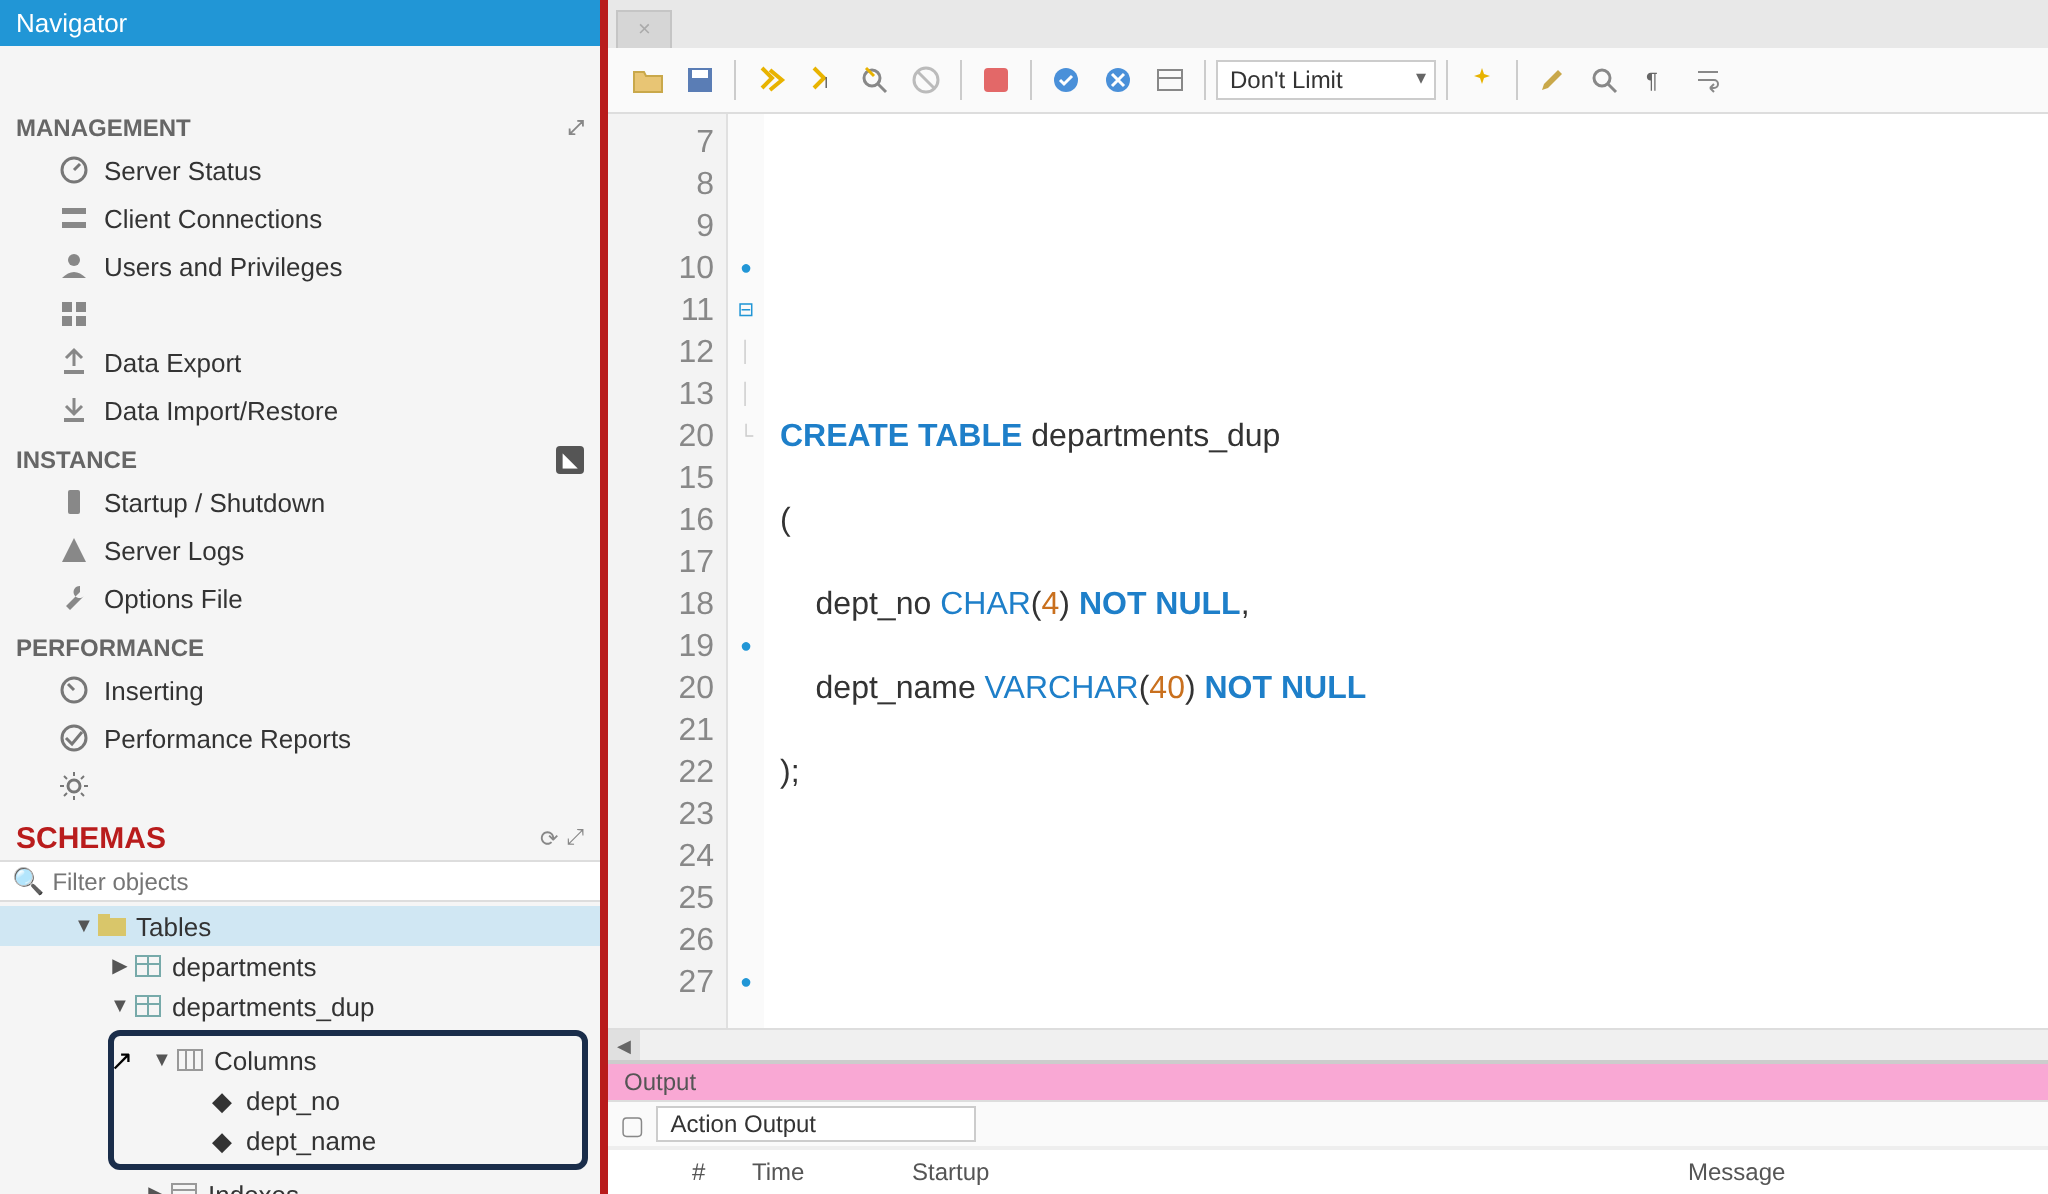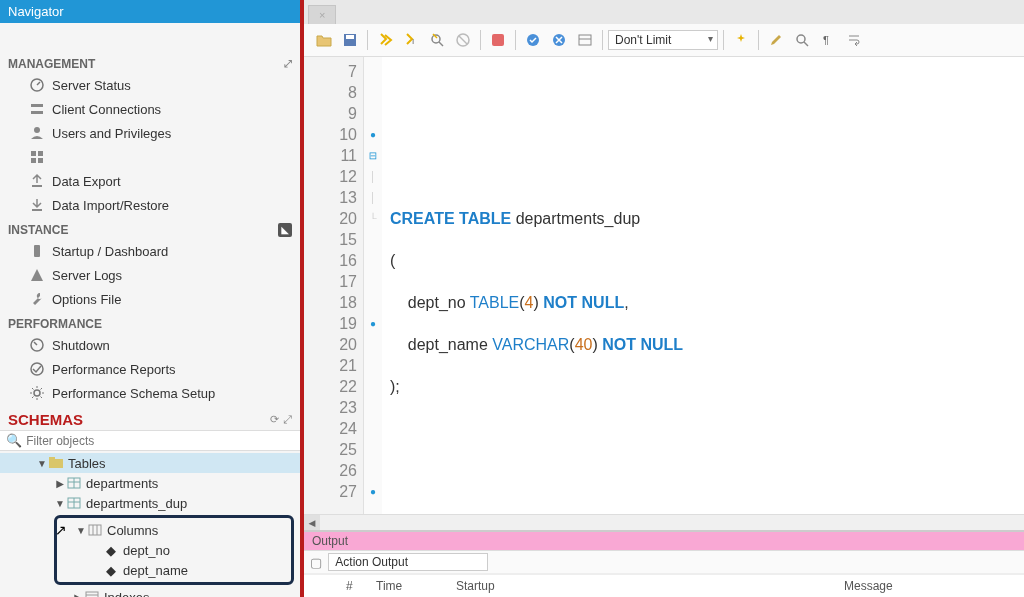--- a/index.html
+++ b/index.html
@@ -145,21 +145,21 @@
     <div class="section-header">
       <span>INSTANCE</span>
       <span class="icon" style="background:#555;width:14px;height:14px;border-radius:2px;color:#fff;font-size:9px;display:flex;align-items:center;justify-content:center;">◣</span>
     </div>
     <div class="nav-item">
       <span class="icon">
           <svg viewBox="0 0 16 16">
             <rect x="5" y="2" width="6" height="12" rx="1" fill="#888"></rect>
           </svg>
         </span>
-      <span>Startup / Dashboard</span>
+      <span>Startup / Shutdown</span>
     </div>
     <div class="nav-item">
       <span class="icon">
           <svg viewBox="0 0 16 16">
             <path d="M8 2 L2 14 L14 14 Z" fill="#888"></path>
           </svg>
         </span>
       <span>Server Logs</span>
     </div>
     <div class="nav-item">
@@ -174,39 +174,38 @@
     <div class="section-header">
       <span>PERFORMANCE</span>
     </div>
     <div class="nav-item">
       <span class="icon">
           <svg viewBox="0 0 16 16">
             <circle cx="8" cy="8" r="6" fill="none" stroke="#777" stroke-width="1.5"></circle>
             <path d="M8 8 L5 5" stroke="#777" stroke-width="1.5"></path>
           </svg>
         </span>
-      <span>Shutdown</span>
+      <span>Inserting</span>
     </div>
     <div class="nav-item">
       <span class="icon">
           <svg viewBox="0 0 16 16">
             <circle cx="8" cy="8" r="6" fill="none" stroke="#777" stroke-width="1.5"></circle>
             <path d="M4 8 L7 11 L12 5" stroke="#777" stroke-width="1.5" fill="none"></path>
           </svg>
         </span>
       <span>Performance Reports</span>
     </div>
     <div class="nav-item">
       <span class="icon">
           <svg viewBox="0 0 16 16">
             <circle cx="8" cy="8" r="3" fill="none" stroke="#777" stroke-width="1.5"></circle>
             <path d="M8 1v2M8 13v2M1 8h2M13 8h2M3 3l1.5 1.5M11.5 11.5L13 13M3 13l1.5-1.5M11.5 4.5L13 3" stroke="#777"></path>
           </svg>
         </span>
-      <span>Performance Schema Setup</span>
     </div>
 
     <div class="schemas-header">
       <span class="title">SCHEMAS</span>
       <span class="icons">
         <span>⟳</span>
         <span>⤢</span>
       </span>
     </div>
     <div class="filter-row">
@@ -443,21 +442,21 @@
         <span class="mk"></span>
         <span class="mk"></span>
       <span class="mk">●</span>
     </div>
     <div class="code">
 <span class="line"></span>
 <span class="line"></span>
 <span class="line"></span>
 <span class="line"><span class="kw">CREATE TABLE</span> <span class="ident">departments_dup</span></span>
 <span class="line"><span class="ident">(</span></span>
-<span class="line">    <span class="ident">dept_no</span> <span class="type">TABLE</span>(<span class="num">4</span>) <span class="kw">NOT NULL</span>,</span>
+<span class="line">    <span class="ident">dept_no</span> <span class="type">CHAR</span>(<span class="num">4</span>) <span class="kw">NOT NULL</span>,</span>
 <span class="line">    <span class="ident">dept_name</span> <span class="type">VARCHAR</span>(<span class="num">40</span>) <span class="kw">NOT NULL</span></span>
 <span class="line"><span class="ident">);</span></span>
 <span class="line"></span>
 <span class="line"></span>
 <span class="line"></span>
 
 
 
 
 

